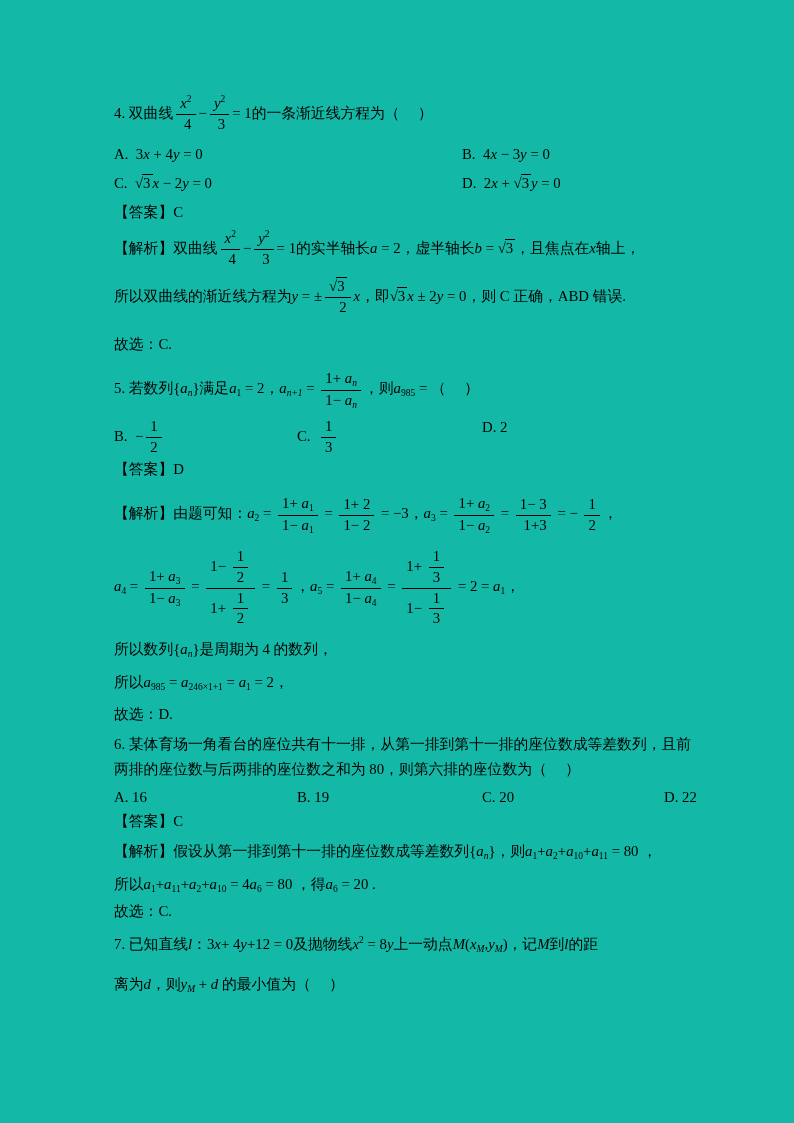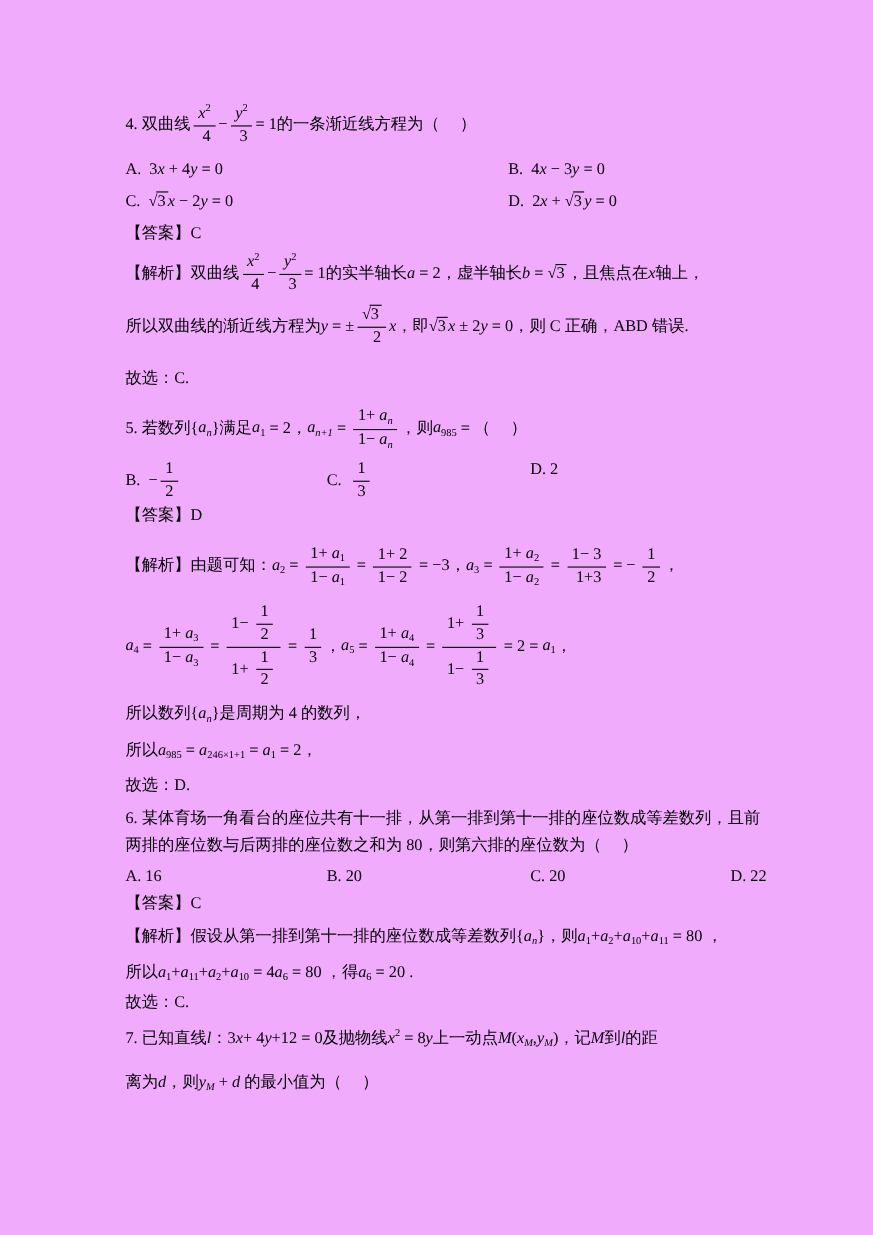--- a/index.html
+++ b/index.html
@@ -4,21 +4,21 @@
 <style>
   * { margin:0; padding:0; box-sizing:border-box; }
   html,body { background:#ffffff; }
   body {
     font-family:"Liberation Serif","DejaVu Serif",serif;
     color:#000000;
   }
   .page {
     position:relative;
     width:794px; height:1123px;
-    background:#f0abfc;
+    background:#14b8a6;
     overflow:hidden;
     font-size:14.8px;
     margin:0 auto;
   }
   .line {
     position:absolute;
     left:114px;
     white-space:nowrap;
     line-height:1.35;
   }
@@ -79,21 +79,21 @@
   <div class="line" style="top:495px"><span class="mt">【解析】由题可知：</span><span class="matom"><span class="mv">a</span><span class="msub">2</span></span><span class="mt"> = </span><span class="frac"><span class="num"><span class="mt">1+ </span><span class="matom"><span class="mv">a</span><span class="msub">1</span></span></span><span class="den"><span class="mt">1− </span><span class="matom"><span class="mv">a</span><span class="msub">1</span></span></span></span><span class="mt"> = </span><span class="frac"><span class="num"><span class="mt">1+ 2</span></span><span class="den"><span class="mt">1− 2</span></span></span><span class="mt"> = −3，</span><span class="matom"><span class="mv">a</span><span class="msub">3</span></span><span class="mt"> = </span><span class="frac"><span class="num"><span class="mt">1+ </span><span class="matom"><span class="mv">a</span><span class="msub">2</span></span></span><span class="den"><span class="mt">1− </span><span class="matom"><span class="mv">a</span><span class="msub">2</span></span></span></span><span class="mt"> = </span><span class="frac"><span class="num"><span class="mt">1− 3</span></span><span class="den"><span class="mt">1+3</span></span></span><span class="mt"> = − </span><span class="frac"><span class="num"><span class="mt">1</span></span><span class="den"><span class="mt">2</span></span></span><span class="mt">，</span></div>
   <div class="line" style="top:548px"><span class="matom"><span class="mv">a</span><span class="msub">4</span></span><span class="mt"> = </span><span class="frac"><span class="num"><span class="mt">1+ </span><span class="matom"><span class="mv">a</span><span class="msub">3</span></span></span><span class="den"><span class="mt">1− </span><span class="matom"><span class="mv">a</span><span class="msub">3</span></span></span></span><span class="mt"> = </span><span class="frac"><span class="num"><span class="mt">1− </span><span class="frac"><span class="num"><span class="mt">1</span></span><span class="den"><span class="mt">2</span></span></span></span><span class="den"><span class="mt">1+ </span><span class="frac"><span class="num"><span class="mt">1</span></span><span class="den"><span class="mt">2</span></span></span></span></span><span class="mt"> = </span><span class="frac"><span class="num"><span class="mt">1</span></span><span class="den"><span class="mt">3</span></span></span><span class="mt">，</span><span class="matom"><span class="mv">a</span><span class="msub">5</span></span><span class="mt"> = </span><span class="frac"><span class="num"><span class="mt">1+ </span><span class="matom"><span class="mv">a</span><span class="msub">4</span></span></span><span class="den"><span class="mt">1− </span><span class="matom"><span class="mv">a</span><span class="msub">4</span></span></span></span><span class="mt"> = </span><span class="frac"><span class="num"><span class="mt">1+ </span><span class="frac"><span class="num"><span class="mt">1</span></span><span class="den"><span class="mt">3</span></span></span></span><span class="den"><span class="mt">1− </span><span class="frac"><span class="num"><span class="mt">1</span></span><span class="den"><span class="mt">3</span></span></span></span></span><span class="mt"> = 2 = </span><span class="matom"><span class="mv">a</span><span class="msub">1</span></span><span class="mt">，</span></div>
   <div class="line" style="top:640px"><span class="mt">所以数列</span><span class="mt">{</span><span class="matom"><span class="mv">a</span><span class="msub mv">n</span></span><span class="mt">}</span><span class="mt">是周期为 4 的数列，</span></div>
   <div class="line" style="top:673px"><span class="mt">所以</span><span class="matom"><span class="mv">a</span><span class="msub">985</span></span><span class="mt"> = </span><span class="matom"><span class="mv">a</span><span class="msub">246×1+1</span></span><span class="mt"> = </span><span class="matom"><span class="mv">a</span><span class="msub">1</span></span><span class="mt"> = 2，</span></div>
   <div class="line" style="top:705px">故选：D.</div>
 
   <div class="line" style="top:735px">6. 某体育场一角看台的座位共有十一排，从第一排到第十一排的座位数成等差数列，且前</div>
   <div class="line" style="top:760px">两排的座位数与后两排的座位数之和为 80，则第六排的座位数为（&nbsp;&nbsp;&nbsp;&nbsp;&nbsp;）</div>
   <div class="line optrow q6row" style="top:788px">
     <span class="opt">A. 16</span>
-    <span class="opt">B. 20</span>
+    <span class="opt">B. 19</span>
     <span class="opt">C. 20</span>
     <span class="opt">D. 22</span>
   </div>
   <div class="line" style="top:812px">【答案】C</div>
   <div class="line" style="top:842px"><span class="mt">【解析】假设从第一排到第十一排的座位数成等差数列</span><span class="mt">{</span><span class="matom"><span class="mv">a</span><span class="msub mv">n</span></span><span class="mt">}</span><span class="mt">，则</span><span class="matom"><span class="mv">a</span><span class="msub">1</span></span><span class="mt">+</span><span class="matom"><span class="mv">a</span><span class="msub">2</span></span><span class="mt">+</span><span class="matom"><span class="mv">a</span><span class="msub">10</span></span><span class="mt">+</span><span class="matom"><span class="mv">a</span><span class="msub">11</span></span><span class="mt"> = 80 ，</span></div>
   <div class="line" style="top:875px"><span class="mt">所以</span><span class="matom"><span class="mv">a</span><span class="msub">1</span></span><span class="mt">+</span><span class="matom"><span class="mv">a</span><span class="msub">11</span></span><span class="mt">+</span><span class="matom"><span class="mv">a</span><span class="msub">2</span></span><span class="mt">+</span><span class="matom"><span class="mv">a</span><span class="msub">10</span></span><span class="mt"> = 4</span><span class="matom"><span class="mv">a</span><span class="msub">6</span></span><span class="mt"> = 80 ，得</span><span class="matom"><span class="mv">a</span><span class="msub">6</span></span><span class="mt"> = 20 .</span></div>
   <div class="line" style="top:902px">故选：C.</div>
 
   <div class="line" style="top:935px"><span class="mt">7. 已知直线</span><span class="mv">l</span><span class="mt">：3</span><span class="mv">x</span><span class="mt">+ 4</span><span class="mv">y</span><span class="mt">+12 = 0</span><span class="mt">及抛物线</span><span class="matom"><span class="mv">x</span><span class="msup">2</span></span><span class="mt"> = 8</span><span class="mv">y</span><span class="mt">上一动点</span><span class="mv">M</span><span class="mt">(</span><span class="matom"><span class="mv">x</span><span class="msub mv">M</span></span><span class="mt">,</span><span class="matom"><span class="mv">y</span><span class="msub mv">M</span></span><span class="mt">)</span><span class="mt">，记</span><span class="mv">M</span><span class="mt">到</span><span class="mv">l</span><span class="mt">的距</span></div>
   <div class="line" style="top:975px"><span class="mt">离为</span><span class="mv">d</span><span class="mt">，则</span><span class="matom"><span class="mv">y</span><span class="msub mv">M</span></span><span class="mt"> + </span><span class="mv">d</span><span class="mt"> 的最小值为（&nbsp;&nbsp;&nbsp;&nbsp;&nbsp;）</span></div>

